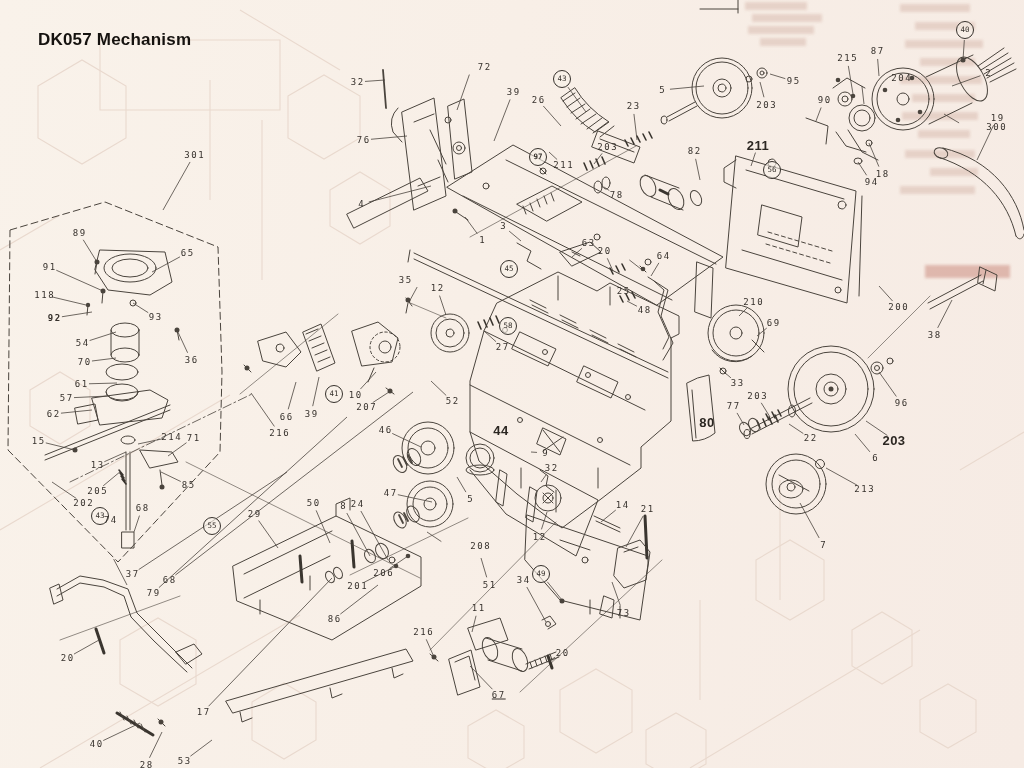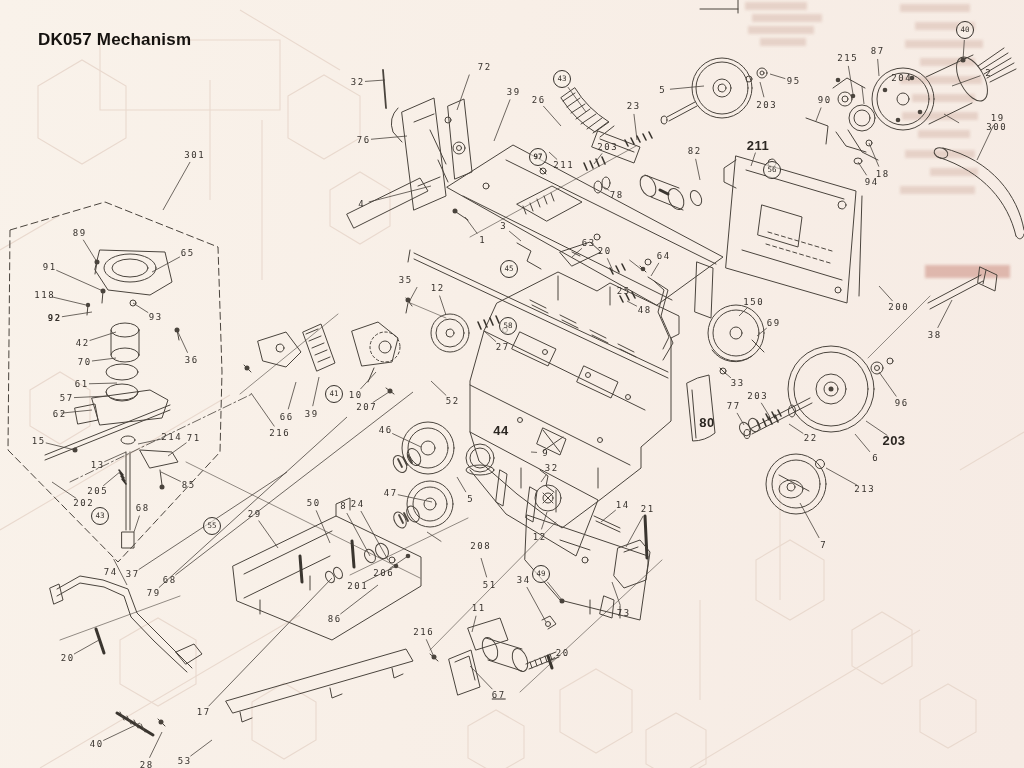--- a/index.html
+++ b/index.html
@@ -525,37 +525,37 @@
     </svg>
 
   <div id="labels-layer">
       <div class="lbl" style="left: 194px; top: 155px;">301</div>
       <div class="lbl" style="left: 79px; top: 233px;">89</div>
       <div class="lbl" style="left: 187px; top: 253px; text-align: right;">65</div>
       <div class="lbl" style="left: 49px; top: 267px;">91</div>
       <div class="lbl" style="left: 44px; top: 295px;">118</div>
       <div class="lbl" style="left: 54px; top: 318px; font-weight: bold;">92</div>
       <div class="lbl" style="left: 155px; top: 317px;">93</div>
-      <div class="lbl" style="left: 82px; top: 343px;">42</div>
+      <div class="lbl" style="left: 82px; top: 343px;">54</div>
       <div class="lbl" style="left: 191px; top: 360px;">36</div>
       <div class="lbl" style="left: 84px; top: 362px;">70</div>
       <div class="lbl" style="left: 81px; top: 384px;">61</div>
       <div class="lbl" style="left: 66px; top: 398px;">57</div>
-      <div class="lbl" style="left: 59px; top: 414px;">62</div>
+      <div class="lbl" style="left: 53px; top: 414px;">62</div>
       <div class="lbl" style="left: 38px; top: 441px;">15</div>
       <div class="lbl" style="left: 171px; top: 437px;">214</div>
       <div class="lbl" style="left: 193px; top: 438px;">71</div>
       <div class="lbl" style="left: 97px; top: 465px;">13</div>
       <div class="lbl" style="left: 97px; top: 491px;">205</div>
       <div class="lbl" style="left: 83px; top: 503px;">202</div>
       <div class="lbl" style="left: 188px; top: 485px;">85</div>
       <div class="lbl" style="left: 142px; top: 508px;">68</div>
       <div class="lbl circ" style="left: 100px; top: 516px;">43</div>
       <div class="lbl circ" style="left: 212px; top: 526px;">55</div>
-      <div class="lbl" style="left: 110px; top: 572px;">74</div>
+      <div class="lbl" style="left: 110px; top: 520px;">74</div>
       <div class="lbl" style="left: 132px; top: 574px;">37</div>
       <div class="lbl" style="left: 169px; top: 580px;">68</div>
       <div class="lbl" style="left: 153px; top: 593px;">79</div>
       <div class="lbl" style="left: 67px; top: 658px;">20</div>
       <div class="lbl" style="left: 203px; top: 712px;">17</div>
       <div class="lbl" style="left: 96px; top: 744px;">40</div>
       <div class="lbl" style="left: 146px; top: 765px;">28</div>
       <div class="lbl" style="left: 184px; top: 761px;">53</div>
       <div class="lbl" style="left: 254px; top: 514px;">29</div>
       <div class="lbl" style="left: 313px; top: 503px;">50</div>
@@ -592,21 +592,21 @@
       <div class="lbl" style="left: 366px; top: 407px;">207</div>
       <div class="lbl" style="left: 452px; top: 401px;">52</div>
       <div class="lbl" style="left: 385px; top: 430px;">46</div>
       <div class="lbl circ" style="left: 509px; top: 269px;">45</div>
       <div class="lbl circ" style="left: 508px; top: 326px;">58</div>
       <div class="lbl" style="left: 588px; top: 243px;">63</div>
       <div class="lbl" style="left: 604px; top: 251px;">20</div>
       <div class="lbl" style="left: 623px; top: 255px; margin-top: 36px;">25</div>
       <div class="lbl" style="left: 663px; top: 256px;">64</div>
       <div class="lbl" style="left: 644px; top: 310px;">48</div>
-      <div class="lbl" style="left: 753px; top: 302px;">150</div>
+      <div class="lbl" style="left: 753px; top: 302px;">210</div>
       <div class="lbl" style="left: 773px; top: 323px;">69</div>
       <div class="lbl" style="left: 737px; top: 383px;">33</div>
       <div class="lbl bold" style="left: 707px; top: 422px;">80</div>
       <div class="lbl" style="left: 733px; top: 406px;">77</div>
       <div class="lbl" style="left: 757px; top: 396px;">203</div>
       <div class="lbl" style="left: 898px; top: 307px;">200</div>
       <div class="lbl" style="left: 934px; top: 335px;">38</div>
       <div class="lbl" style="left: 901px; top: 403px;">96</div>
       <div class="lbl bold" style="left: 894px; top: 440px;">203</div>
       <div class="lbl" style="left: 810px; top: 438px;">22</div>

